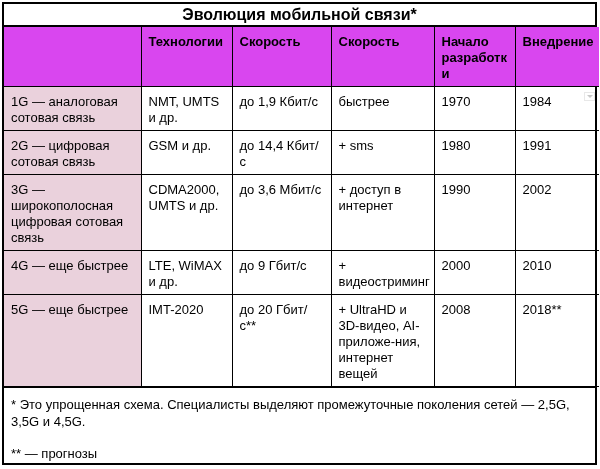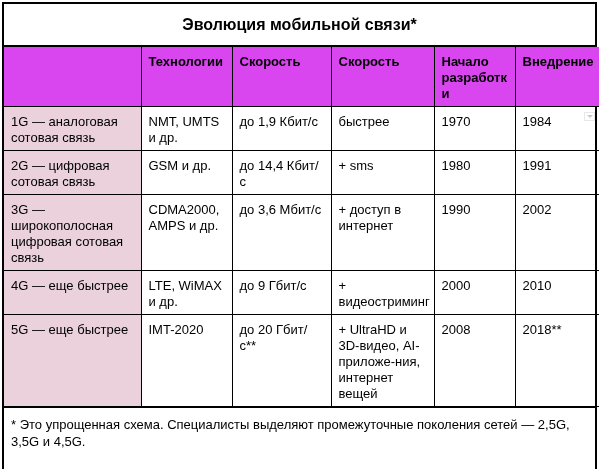--- a/index.html
+++ b/index.html
@@ -10,21 +10,21 @@
     }
     .wrap {
       position: absolute; left: 2px; top: 2px;
       width: 595px;
       border-left: 2px solid #000;
       border-right: 2px solid #000;
       border-top: 2px solid #000;
       border-bottom: 2px solid #000;
     }
     .title-row {
-      height: 43px;
+      height: 23px;
       display: flex; align-items: center; justify-content: center;
       font-weight: bold; font-size: 16px;
       border-bottom: 2px solid #000;
       background: #ffffff;
     }
     table {
       border-collapse: collapse;
       width: 100%;
       table-layout: fixed;
       font-size: 13px;
@@ -109,21 +109,21 @@
     <tr class="r2">
       <td class="gen">2G — цифровая сотовая связь</td>
       <td>GSM и др.</td>
       <td>до 14,4 Кбит/с</td>
       <td>+ sms</td>
       <td>1980</td>
       <td>1991</td>
     </tr>
     <tr class="r3">
       <td class="gen">3G — широкополосная цифровая сотовая связь</td>
-      <td>CDMA2000, AMPS и др.</td>
+      <td>CDMA2000, UMTS и др.</td>
       <td>до 3,6 Мбит/с</td>
       <td>+ доступ в интернет</td>
       <td>1990</td>
       <td>2002</td>
     </tr>
     <tr class="r4">
       <td class="gen">4G — еще быстрее</td>
       <td>LTE, WiMAX и др.</td>
       <td>до 9 Гбит/с</td>
       <td>+ видеостриминг</td>

